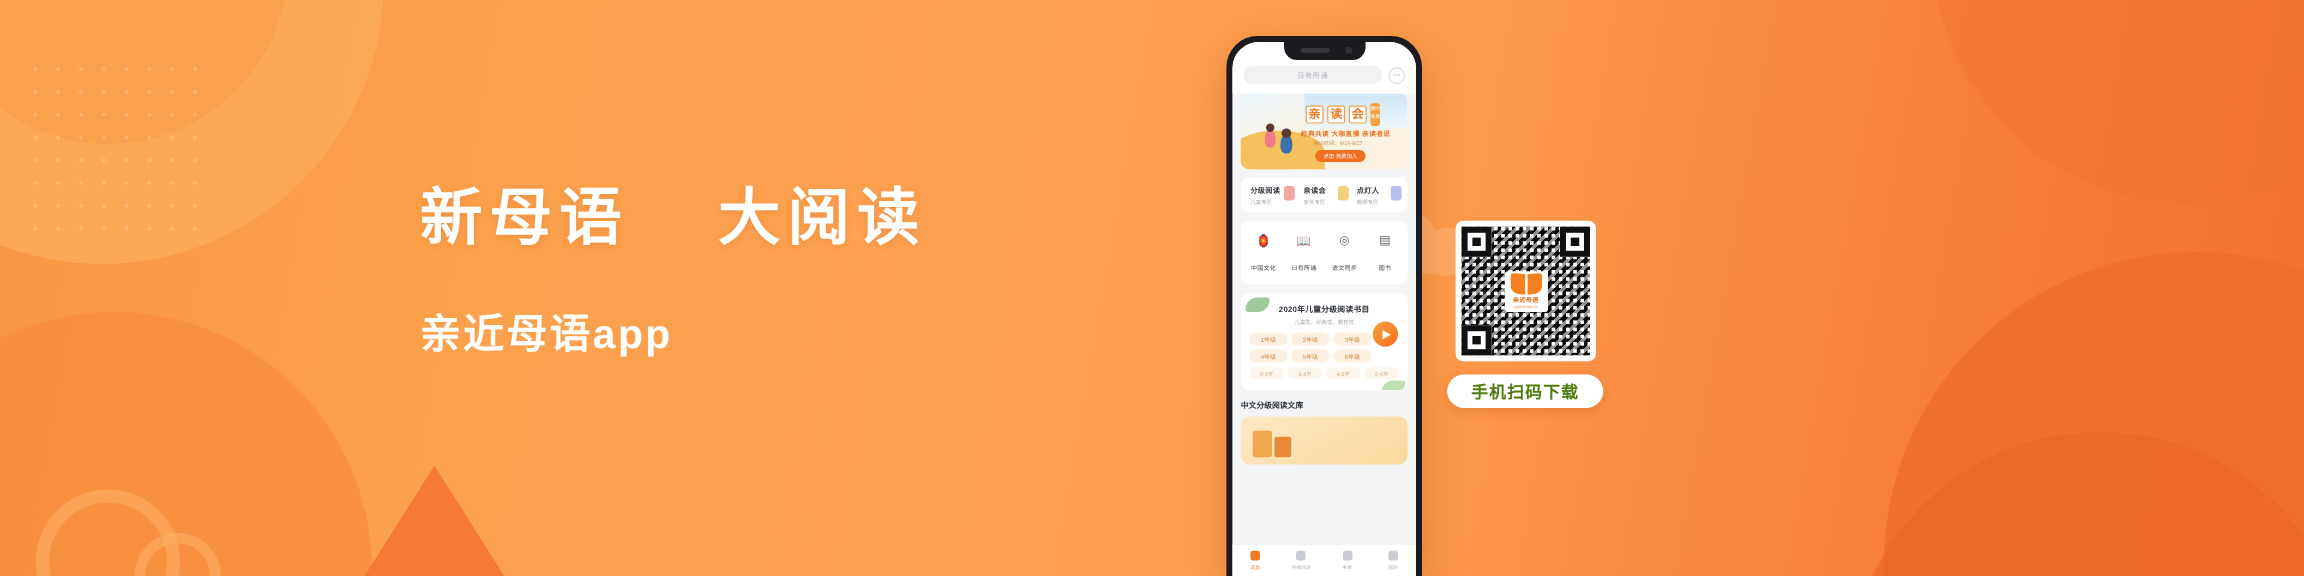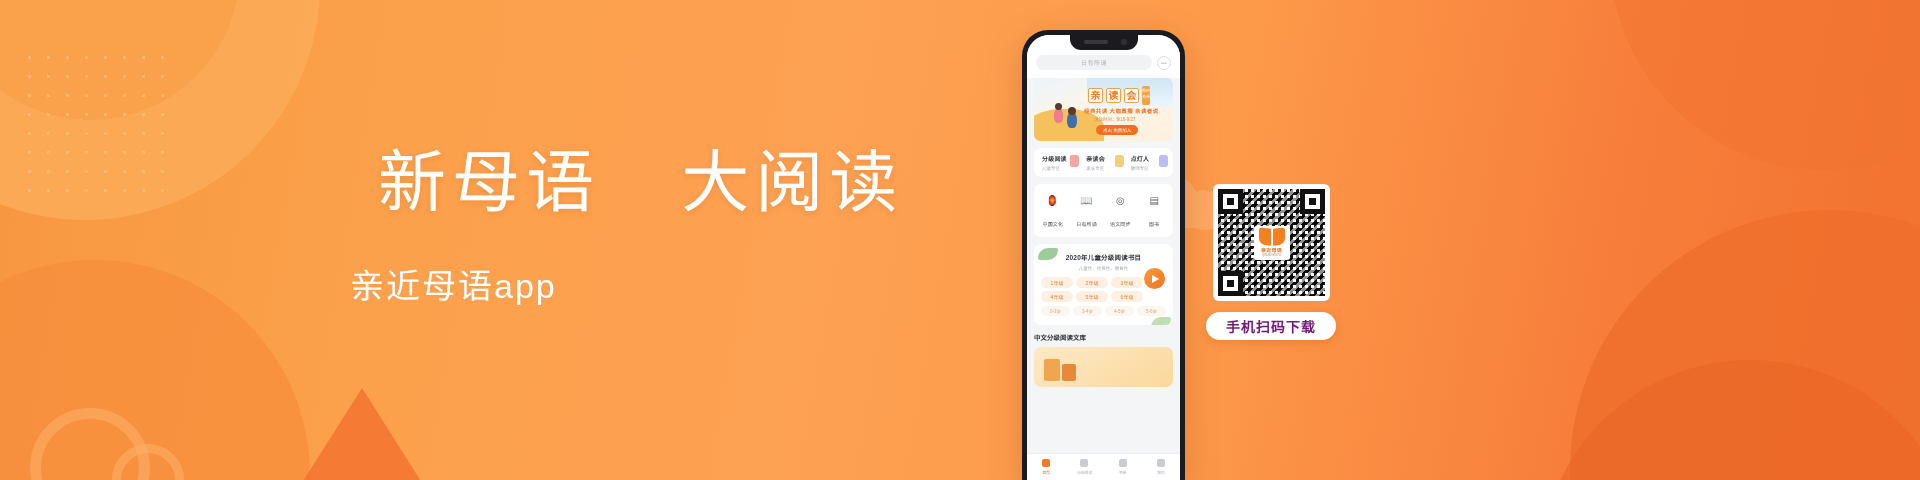--- a/index.html
+++ b/index.html
@@ -36,27 +36,26 @@
   .cloud-r{right:680px;top:170px;width:130px;height:60px;}
   .cloud-r .c1{left:0;top:16px;width:46px;height:46px;}
   .cloud-r .c2{left:30px;top:4px;width:58px;height:56px;}
   .cloud-r .c3{left:74px;top:20px;width:42px;height:40px;}
   .cloud-r .c4{left:12px;top:34px;width:96px;height:24px;border-radius:14px;}
 
   
   .copy{position:absolute;left:350px;top:0;height:480px;display:flex;flex-direction:column;justify-content:center;}
   .headline{
     font-family:"DejaVu Serif","Liberation Serif",serif;
-    font-size:68px;line-height:1.08;font-weight:400;color:#ffffff;
+    font-size:52px;line-height:1.08;font-weight:700;color:#ffffff;
     letter-spacing:6px;white-space:nowrap;text-shadow:0 2px 6px rgba(180,80,10,.18);
     margin-bottom:40px;
-    margin-left:28px;
   }
   .headline .gap{display:inline-block;width:26px;}
-  .subtitle{font-size:34px;color:#ffffff;letter-spacing:2px;font-weight:400;margin-bottom:26px;white-space:nowrap;}
+  .subtitle{font-size:34px;color:#ffffff;letter-spacing:2px;font-weight:700;margin-bottom:26px;white-space:nowrap;}
   .tagline{font-size:25px;color:#fff7ee;letter-spacing:1.4px;font-weight:400;white-space:nowrap;opacity:.97;}
 
   
   .phone{
     position:absolute;left:1022px;top:30px;width:163px;height:450px;
     background:#1b1b1f;border-radius:26px 26px 0 0;
     box-shadow:0 10px 34px rgba(150,60,10,.28);
     padding:5px 5px 0 5px;
   }
   .phone-screen{position:relative;width:153px;height:445px;background:#f4f5f7;border-radius:22px 22px 0 0;overflow:hidden;}
@@ -143,21 +142,21 @@
   .qr-logo{position:absolute;left:50%;top:50%;transform:translate(-50%,-50%);z-index:4;width:36px;height:34px;background:#fff;border-radius:3px;display:flex;flex-direction:column;align-items:center;justify-content:center;gap:1px;}
   .qr-logo .book{width:26px;height:17px;position:relative;}
   .qr-logo .book .l,.qr-logo .book .r{position:absolute;top:0;width:12px;height:17px;background:#f4801f;}
   .qr-logo .book .l{left:0;border-radius:3px 0 0 6px;transform:skewY(6deg);}
   .qr-logo .book .r{right:0;border-radius:0 3px 6px 0;transform:skewY(-6deg);}
   .qr-logo .cn{font-size:5px;color:#e5701a;font-weight:700;letter-spacing:.3px;}
   .qr-logo .en{font-size:2.6px;color:#e5701a;letter-spacing:.2px;}
 
   .qr-btn{position:absolute;left:1206px;top:312px;width:130px;height:28px;background:#ffffff;border-radius:14px;
     display:flex;align-items:center;justify-content:center;box-shadow:0 3px 10px rgba(160,60,10,.2);}
-  .qr-btn span{font-size:14px;color:#701a75;font-weight:700;letter-spacing:1px;}
+  .qr-btn span{font-size:14px;color:#4d7c0f;font-weight:700;letter-spacing:1px;}
 </style>
 </head>
 <body>
 
 <div class="banner">
 
   <div class="blob blob-tl"></div>
   <div class="blob blob-tl2"></div>
   <div class="blob blob-bl"></div>
   <div class="blob blob-tr"></div>

